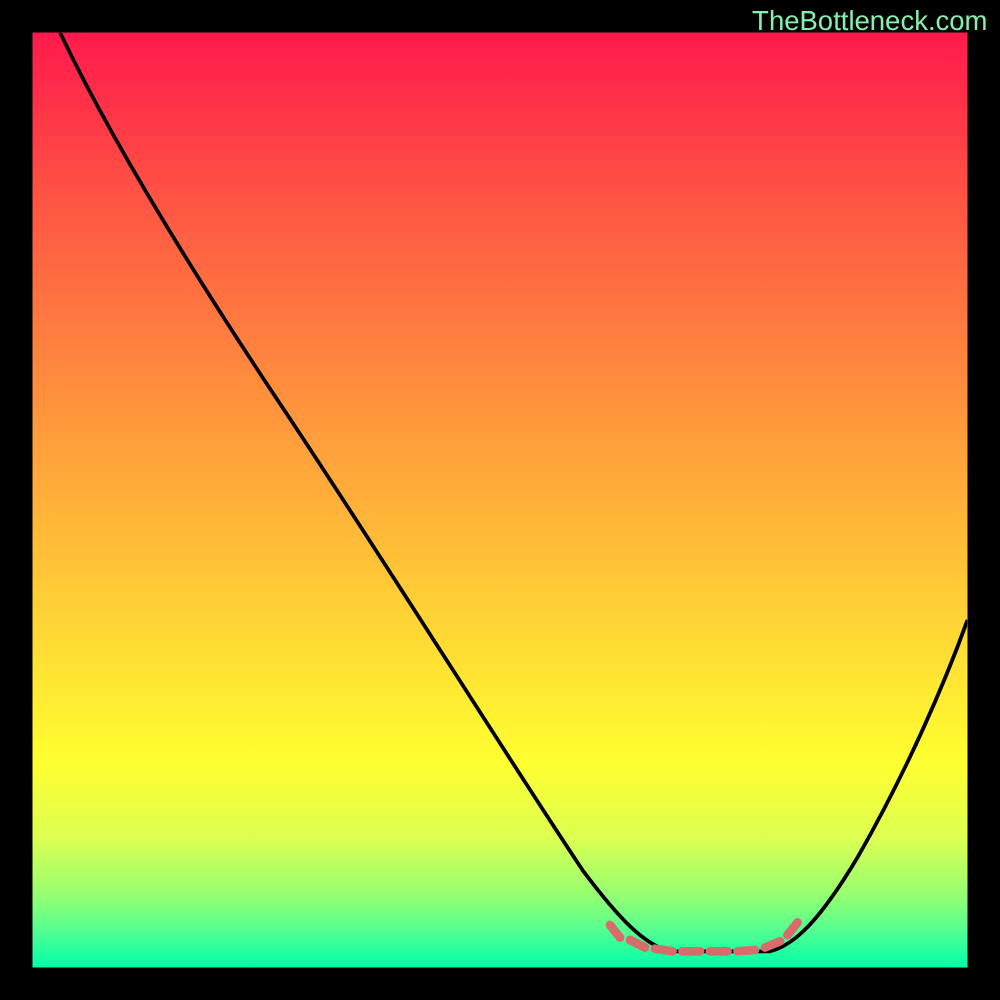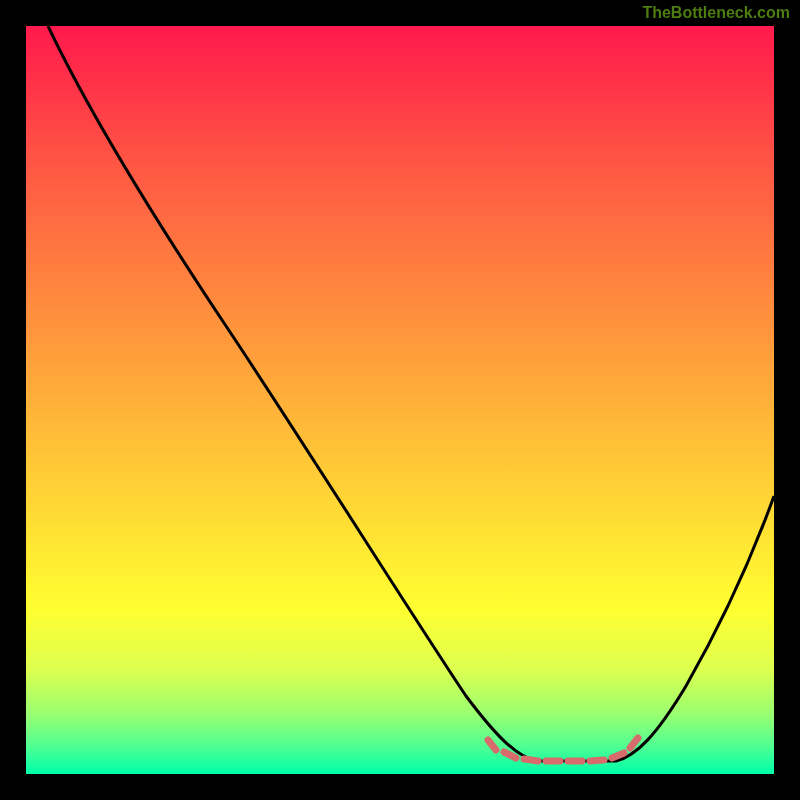--- a/index.html
+++ b/index.html
@@ -8,23 +8,23 @@
     background: #000;
     width: 800px;
     height: 800px;
     position: relative;
     font-family: Arial, sans-serif;
   }
   .watermark {
     position: absolute;
     top: 4px;
     right: 10px;
-    color: #4d7c0f;
-    font-size: 16px;
-    font-weight: bold;
+    color: #86efac;
+    font-size: 22px;
+    font-weight: normal;
     z-index: 10;
   }
   .plot-area {
     position: absolute;
     left: 26px;
     top: 26px;
     width: 748px;
     height: 748px;
   }
   .gradient-bg {

